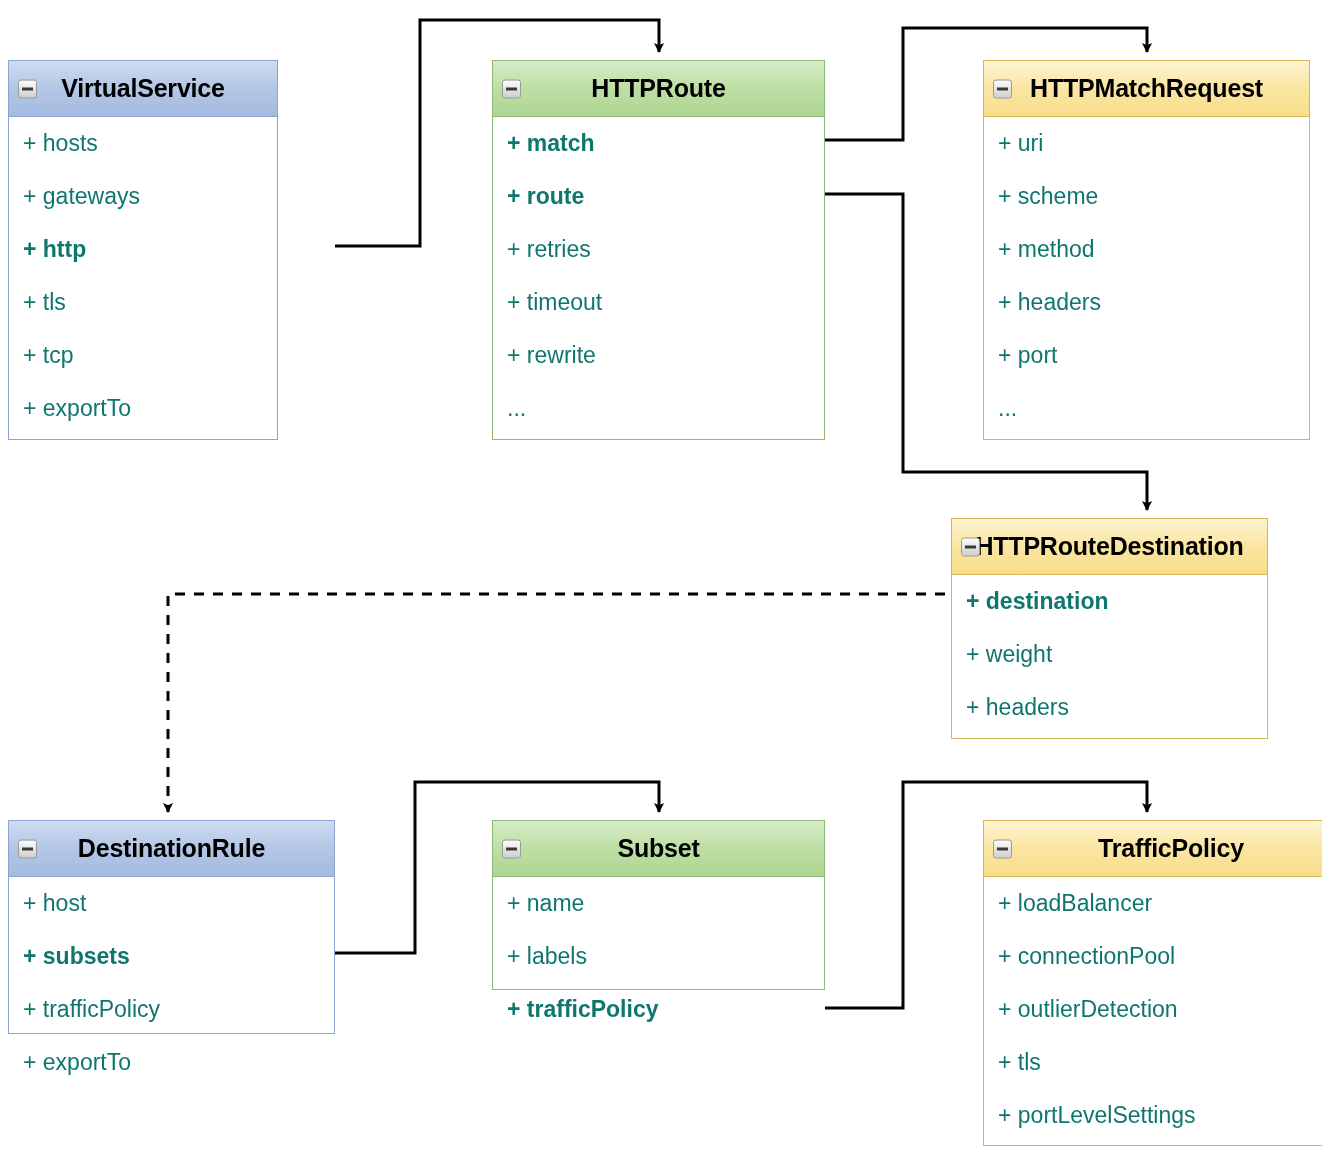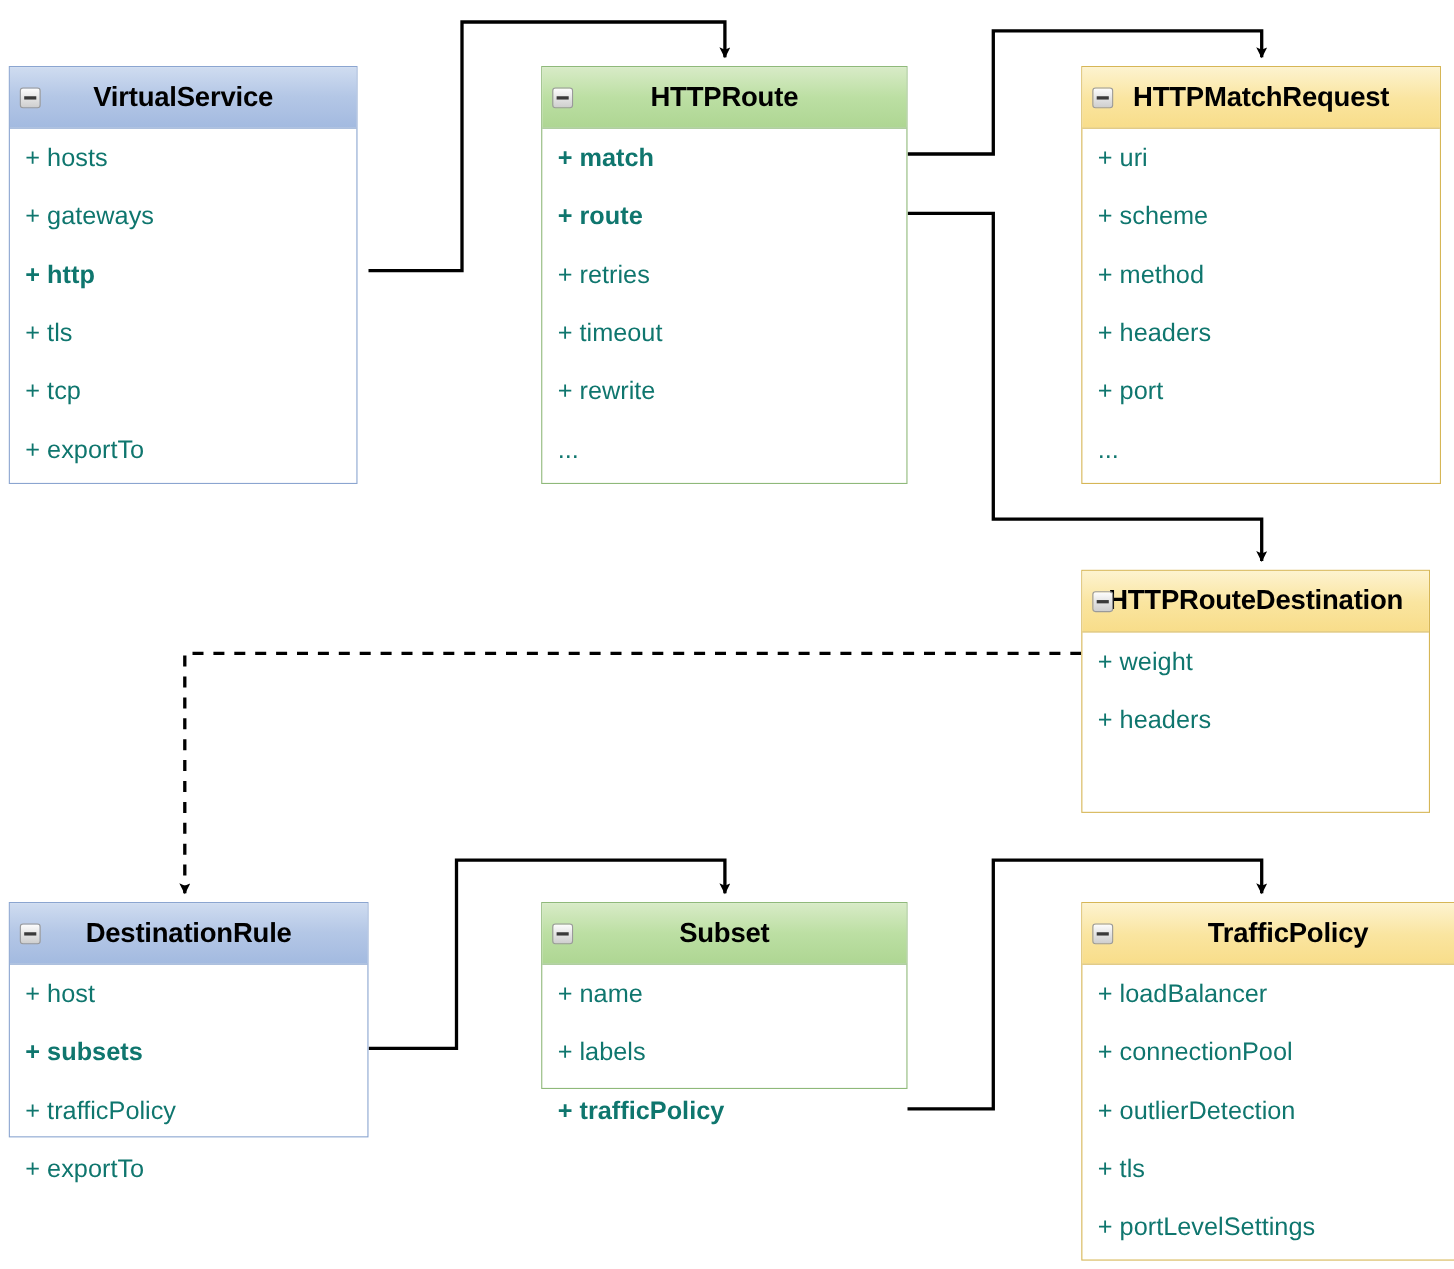--- a/index.html
+++ b/index.html
@@ -118,21 +118,21 @@
         <path d="M335,246 L420,246 L420,20 L659,20 L659,52" fill="none" stroke="#000000" stroke-width="3" stroke-linecap="butt" stroke-linejoin="miter" marker-end="url(#arrow-filled)"></path>
         <path d="M825,140 L903,140 L903,28 L1147,28 L1147,52" fill="none" stroke="#000000" stroke-width="3" stroke-linecap="butt" stroke-linejoin="miter" marker-end="url(#arrow-filled)"></path>
         <path d="M825,194 L903,194 L903,472 L1147,472 L1147,510" fill="none" stroke="#000000" stroke-width="3" stroke-linecap="butt" stroke-linejoin="miter" marker-end="url(#arrow-filled)"></path>
         <path d="M983,594 L168,594 L168,812" fill="none" stroke="#000000" stroke-width="3" stroke-linecap="butt" stroke-linejoin="miter" stroke-dasharray="10,9" marker-end="url(#arrow-filled)"></path>
         <path d="M335,953 L415,953 L415,782 L659,782 L659,812" fill="none" stroke="#000000" stroke-width="3" stroke-linecap="butt" stroke-linejoin="miter" marker-end="url(#arrow-filled)"></path>
         <path d="M825,1008 L903,1008 L903,782 L1147,782 L1147,812" fill="none" stroke="#000000" stroke-width="3" stroke-linecap="butt" stroke-linejoin="miter" marker-end="url(#arrow-filled)"></path>
       </g>
   </svg>
 
   <div id="classes-layer">
-      <div class="uml-class theme-blue" style="left: 8px; top: 60px; width: 317px; height: 380px;">
+      <div class="uml-class theme-blue" style="left: 8px; top: 60px; width: 270px; height: 380px;">
         <div class="uml-header">
           <span class="collapse-icon"></span>
           <span class="uml-title">VirtualService</span>
         </div>
         <div class="uml-attrs">
           <div class="uml-attr">+ hosts</div>
           <div class="uml-attr">+ gateways</div>
           <div class="uml-attr bold">+ http</div>
           <div class="uml-attr">+ tls</div>
           <div class="uml-attr">+ tcp</div>
@@ -160,26 +160,27 @@
         </div>
         <div class="uml-attrs">
           <div class="uml-attr">+ uri</div>
           <div class="uml-attr">+ scheme</div>
           <div class="uml-attr">+ method</div>
           <div class="uml-attr">+ headers</div>
           <div class="uml-attr">+ port</div>
           <div class="uml-attr">...</div>
         </div>
       </div>
-      <div class="uml-class theme-yellow" style="left: 983px; top: 518px; width: 317px; height: 221px;">
+      <div class="uml-class theme-yellow" style="left: 951px; top: 518px; width: 317px; height: 221px;">
         <div class="uml-header">
           <span class="collapse-icon"></span>
           <span class="uml-title">HTTPRouteDestination</span>
         </div>
         <div class="uml-attrs">
+          <div class="uml-attr bold">+ destination</div>
           <div class="uml-attr">+ weight</div>
           <div class="uml-attr">+ headers</div>
         </div>
       </div>
       <div class="uml-class theme-blue" style="left: 8px; top: 820px; width: 327px; height: 214px;">
         <div class="uml-header">
           <span class="collapse-icon"></span>
           <span class="uml-title">DestinationRule</span>
         </div>
         <div class="uml-attrs">

